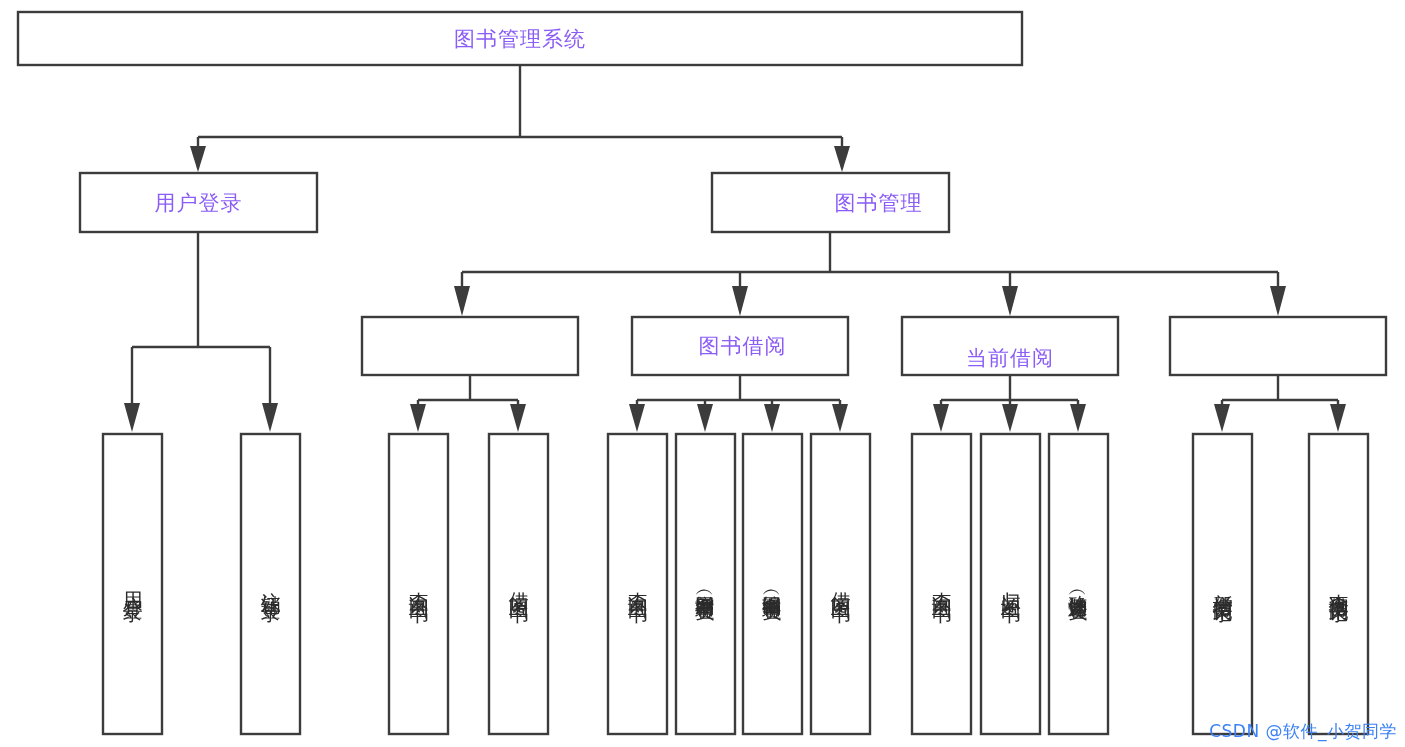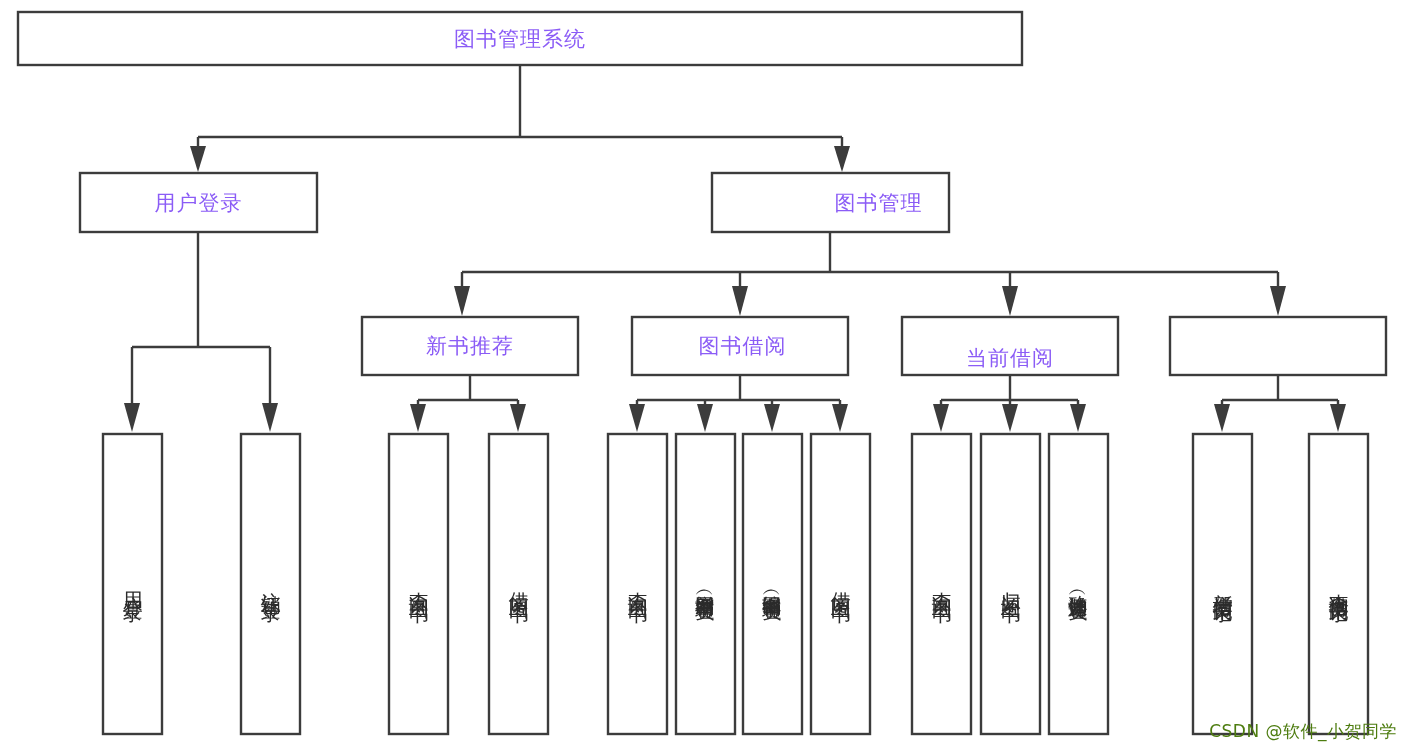--- a/index.html
+++ b/index.html
@@ -68,21 +68,21 @@
     letter-spacing: 1px;
     white-space: nowrap;
     pointer-events: none;
     box-sizing: border-box;
     border-radius: 13px;
   }
   .watermark {
     position: absolute;
     right: 8px;
     bottom: 4px;
-    color: #4d7c0f;
+    color: #3b82f6;
     font-family: "DejaVu Sans", "Liberation Sans", sans-serif;
     font-size: 17px;
     letter-spacing: 0.5px;
     white-space: nowrap;
     pointer-events: none;
   }
 </style>
 </head>
 <body>
 
@@ -177,21 +177,20 @@
       <rect class="node-rect" x="1193" y="434" width="59" height="300"></rect>
       <rect class="node-rect" x="1309" y="434" width="59" height="300"></rect>
     </g>
   </svg>
 
   <div class="label-horizontal" style="left:18px; top:12px; width:1004px; height:53px;">图书管理系统</div>
 
   <div class="label-horizontal" style="left:80px; top:173px; width:237px; height:59px;">用户登录</div>
   <div class="label-horizontal" style="left:712px; top:173px; width:237px; height:59px;margin-left:48px;">图书管理</div>
 
-  <div class="label-horizontal" style="left:362px; top:317px; width:216px; height:58px;">新书推荐</div>
   <div class="label-horizontal" style="left:632px; top:317px; width:221px; height:58px;">图书借阅</div>
   <div class="label-horizontal" style="left:902px; top:317px; width:216px; height:58px;margin-top:12px;">当前借阅</div>
 
   <div class="label-vertical" style="left:103px; top:434px; width:59px; height:300px;">用户登录</div>
   <div class="label-vertical" style="left:241px; top:434px; width:59px; height:300px;">注销登录</div>
   <div class="label-vertical" style="left:389px; top:434px; width:59px; height:300px;">查询图书</div>
   <div class="label-vertical" style="left:489px; top:434px; width:59px; height:300px;">借阅图书</div>
   <div class="label-vertical" style="left:608px; top:434px; width:59px; height:300px;">查询图书</div>
   <div class="label-vertical" style="left:676px; top:434px; width:59px; height:300px; font-size:19px; letter-spacing:1px;">新增图书（管理员）</div>
   <div class="label-vertical" style="left:743px; top:434px; width:59px; height:300px; font-size:19px; letter-spacing:1px;">编辑图书（管理员）</div>

